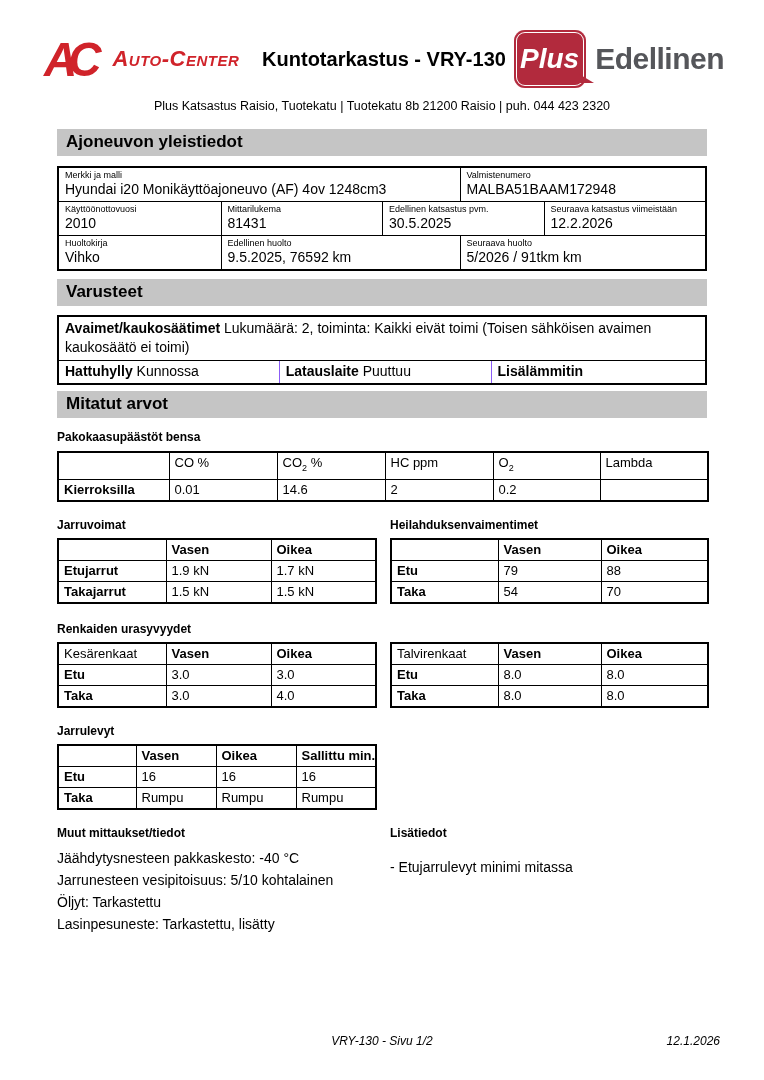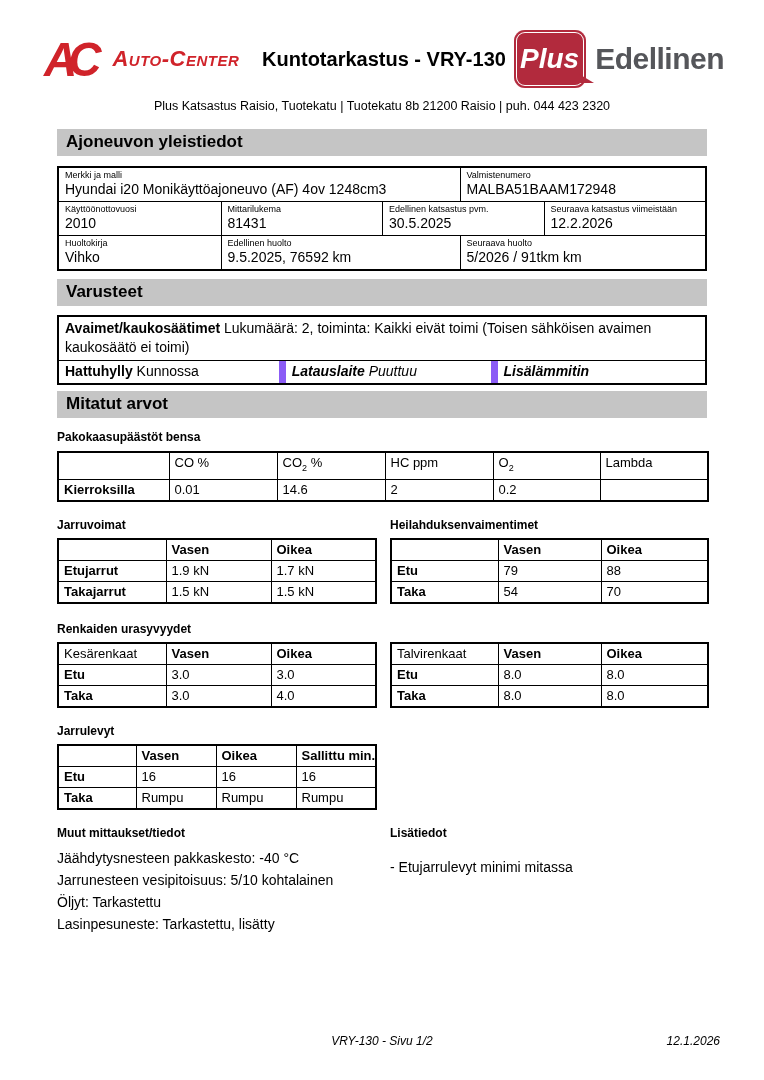--- a/index.html
+++ b/index.html
@@ -30,21 +30,21 @@
   .icell { padding:1px 6px 3px; overflow:hidden; }
   .icell + .icell { border-left:1px solid #000; }
   .cl { font-size:9px; line-height:12px; }
   .cv { font-size:14px; line-height:17px; white-space:nowrap; }
 
   
   .etable { border:2px solid #000; }
   .erow1 { padding:2px 6px 3px; font-size:14px; line-height:19px; }
   .erow2 { display:flex; border-top:1px solid #000; }
   .ecell { padding:2px 6px 3px; font-size:14px; line-height:17px; }
-  .ecell + .ecell { border-left:7px solid #8b5cf6;font-style:italic; }
+  .ecell + .ecell { border-left:1px solid #8b5cf6; }
   .b { font-weight:bold; }
 
   
   .mtable { border-collapse:collapse; border:2px solid #000; table-layout:fixed; }
   .mtable td { border:1px solid #000; padding:2px 5px 3px; font-size:13px; line-height:15px; vertical-align:middle; text-align:left; overflow:hidden; white-space:nowrap; }
   .mtable td sub { font-size:9px; }
   .cap { font-size:12px; font-weight:bold; }
 
   .cols { display:flex; justify-content:space-between; }
   .col-l { width:318px; }

